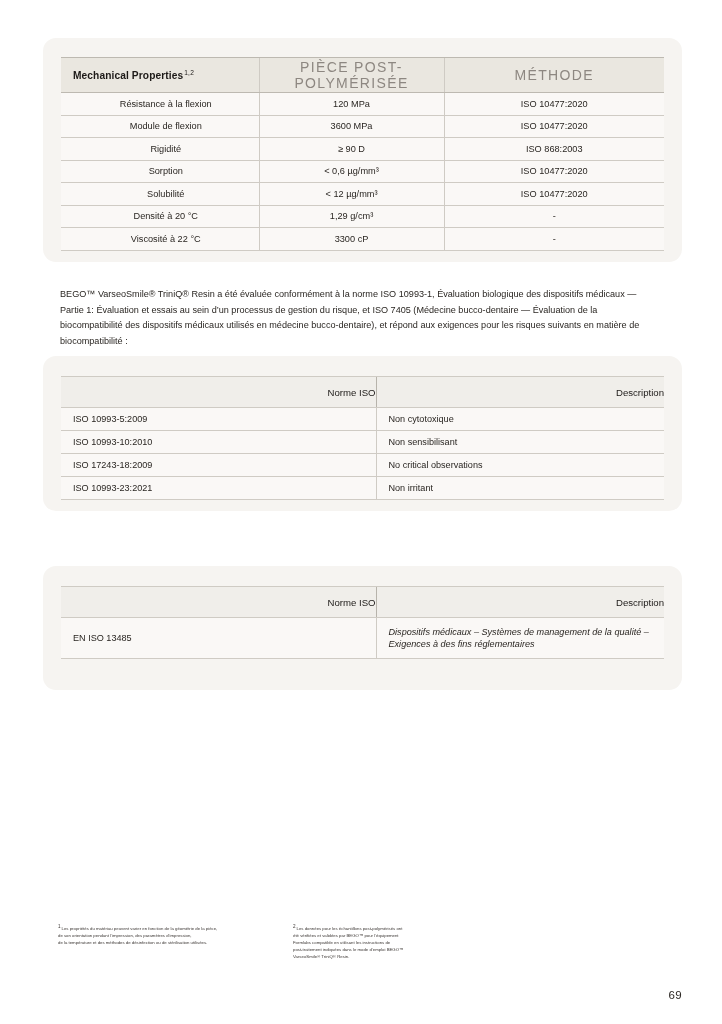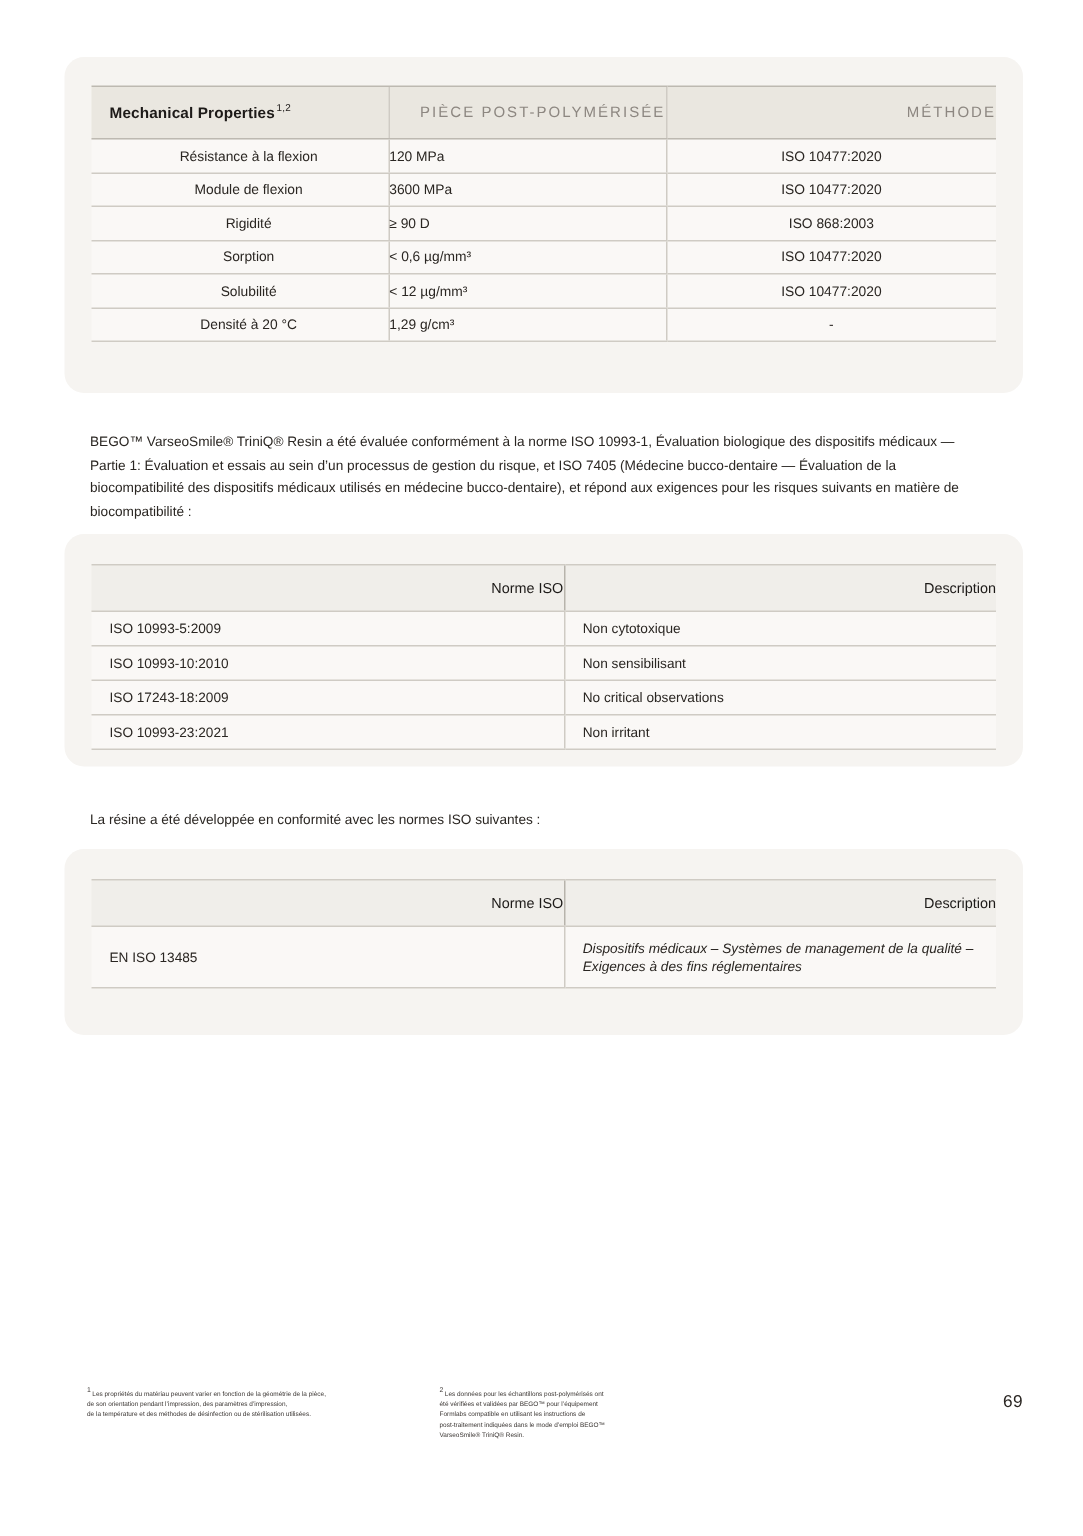--- a/index.html
+++ b/index.html
@@ -71,35 +71,35 @@
     letter-spacing: 0.1px;
   }
   #table-mechanical th.th-prop sup {
     font-size: 6.6px;
     font-weight: normal;
     vertical-align: super;
     letter-spacing: 0.2px;
     margin-left: 1px;
   }
   #table-mechanical th.th-center {
-    text-align: right;
-    font-size: 10px;
+    text-align: center;
+    font-size: 14px;
     font-weight: normal;
     color: #8d8781;
     letter-spacing: 1.35px;
     margin-top: 24px;
   }
   #table-mechanical td {
     height: 21.5px;
     font-size: 9.2px;
     color: #2a2622;
     background: #faf8f6;
   }
   #table-mechanical td.c-label  { text-align: center;  padding-left: 12px; }
-  #table-mechanical td.c-value  { }
+  #table-mechanical td.c-value  { text-align: center; }
   #table-mechanical td.c-method { text-align: center; }
   #table-mechanical col.col-prop   { width: 198px; }
   #table-mechanical col.col-value  { width: 185px; }
   #table-mechanical col.col-method { width: 220px; }
   #table-mechanical .vsep-l { border-left: 1px solid #cfcbc4; }
 
   
   .iso-table { top: 19px; }
   .iso-table th {
     background: #f0eeea;
@@ -152,21 +152,21 @@
     margin-right: 1px;
   }
   #footnote-1 { left: 58px;  top: 923px; width: 232px; }
   #footnote-2 { left: 293px; top: 923px; width: 175px; }
   .footnote-line { display: block; }
 
   
   #page-number {
     position: absolute;
     right: 40px;
-    top: 929px;
+    top: 989px;
     font-size: 11.5px;
     color: #2a2622;
     letter-spacing: 0.3px;
     margin-left: 20px;
   }
 </style>
 </head>
 <body>
 
 <div class="page">
@@ -209,20 +209,25 @@
         <tr>
           <td class="c-label">Solubilité</td>
           <td class="c-value vsep-l">&lt; 12 µg/mm³</td>
           <td class="c-method vsep-l">ISO 10477:2020</td>
         </tr>
         <tr>
           <td class="c-label">Densité à 20 °C</td>
           <td class="c-value vsep-l">1,29 g/cm³</td>
           <td class="c-method vsep-l">-</td>
         </tr>
+        <tr>
+          <td class="c-label">Viscosité à 22 °C</td>
+          <td class="c-value vsep-l">3300 cP</td>
+          <td class="c-method vsep-l">-</td>
+        </tr>
       </tbody>
     </table>
   </div>
 
   <p class="body-para" id="para-biocompat">BEGO™ VarseoSmile® TriniQ® Resin a été évaluée conformément à la norme ISO 10993-1, Évaluation biologique des dispositifs médicaux — Partie 1: Évaluation et essais au sein d’un processus de gestion du risque, et ISO 7405 (Médecine bucco-dentaire — Évaluation de la biocompatibilité des dispositifs médicaux utilisés en médecine bucco-dentaire), et répond aux exigences pour les risques suivants en matière de biocompatibilité :</p>
 
   <div class="card" id="card-iso-bio">
     <table class="doc-table iso-table" id="table-iso-bio">
       <colgroup>
           <col class="col-norm">
@@ -248,21 +253,20 @@
           <td class="c2">No critical observations</td>
         </tr>
         <tr>
           <td class="c1">ISO 10993-23:2021</td>
           <td class="c2">Non irritant</td>
         </tr>
       </tbody>
     </table>
   </div>
 
-  <p class="body-para" id="para-dev-norms">La résine a été développée en conformité avec les normes ISO suivantes :</p>
 
   <div class="card" id="card-iso-dev">
     <table class="doc-table iso-table" id="table-iso-dev">
       <colgroup>
           <col class="col-norm">
           <col class="col-desc">
         </colgroup>
       <thead>
         <tr>
           <th class="c1">Norme ISO</th>

